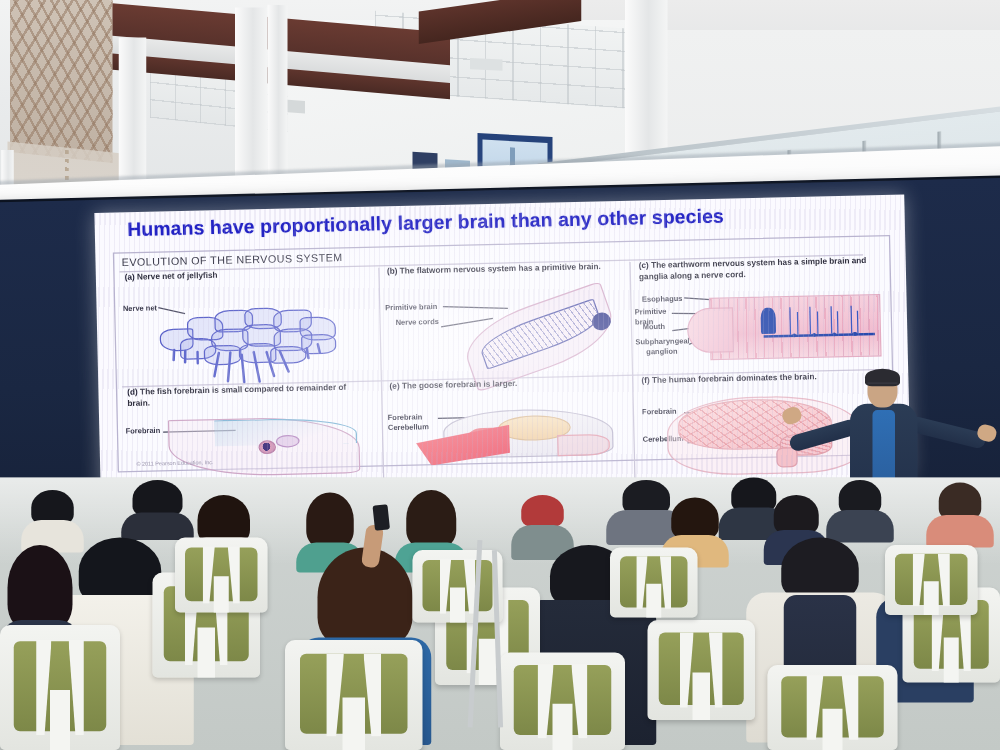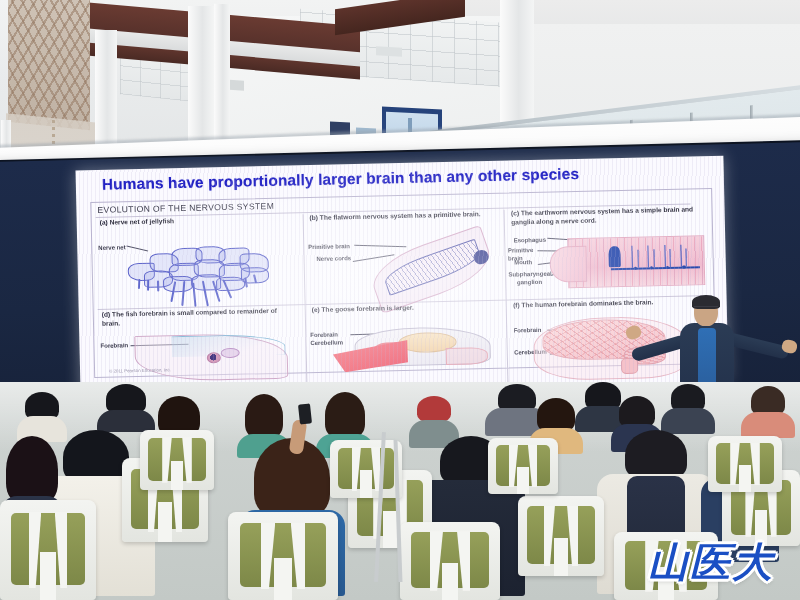--- a/index.html
+++ b/index.html
@@ -659,15 +659,14 @@
       <div class="yl"></div>
       <div class="yr"></div>
       <div class="ctr"></div>
   </div>
 
   <div id="phonearm"></div>
   <div id="phone"></div>
   <div id="crutch1"></div>
   <div id="crutch2"></div>
 
-  <div class="abs" id="watermark">山医大</div>
 
 </div>
 
 </body></html>

